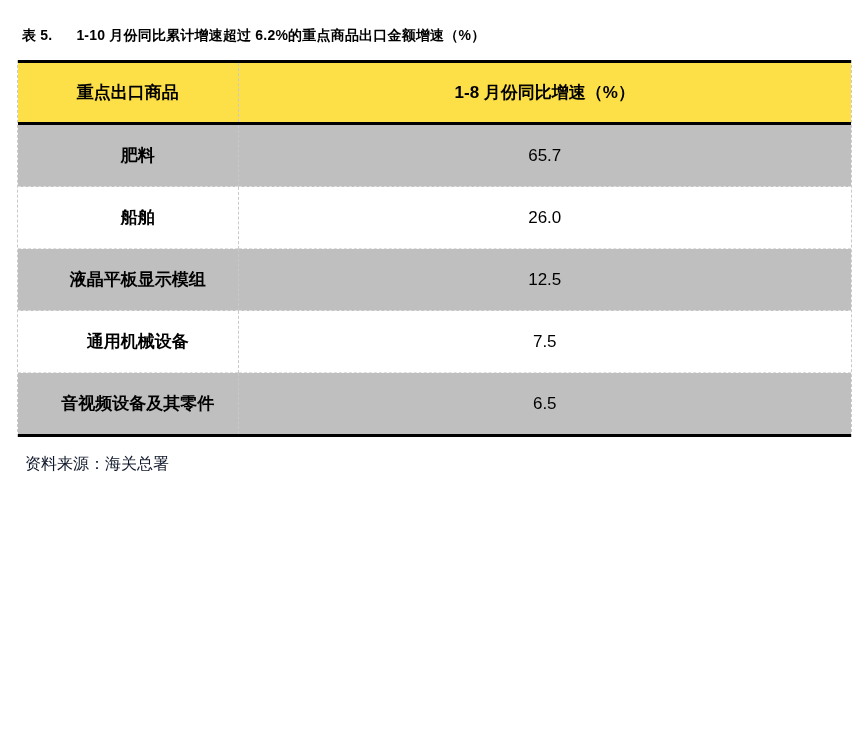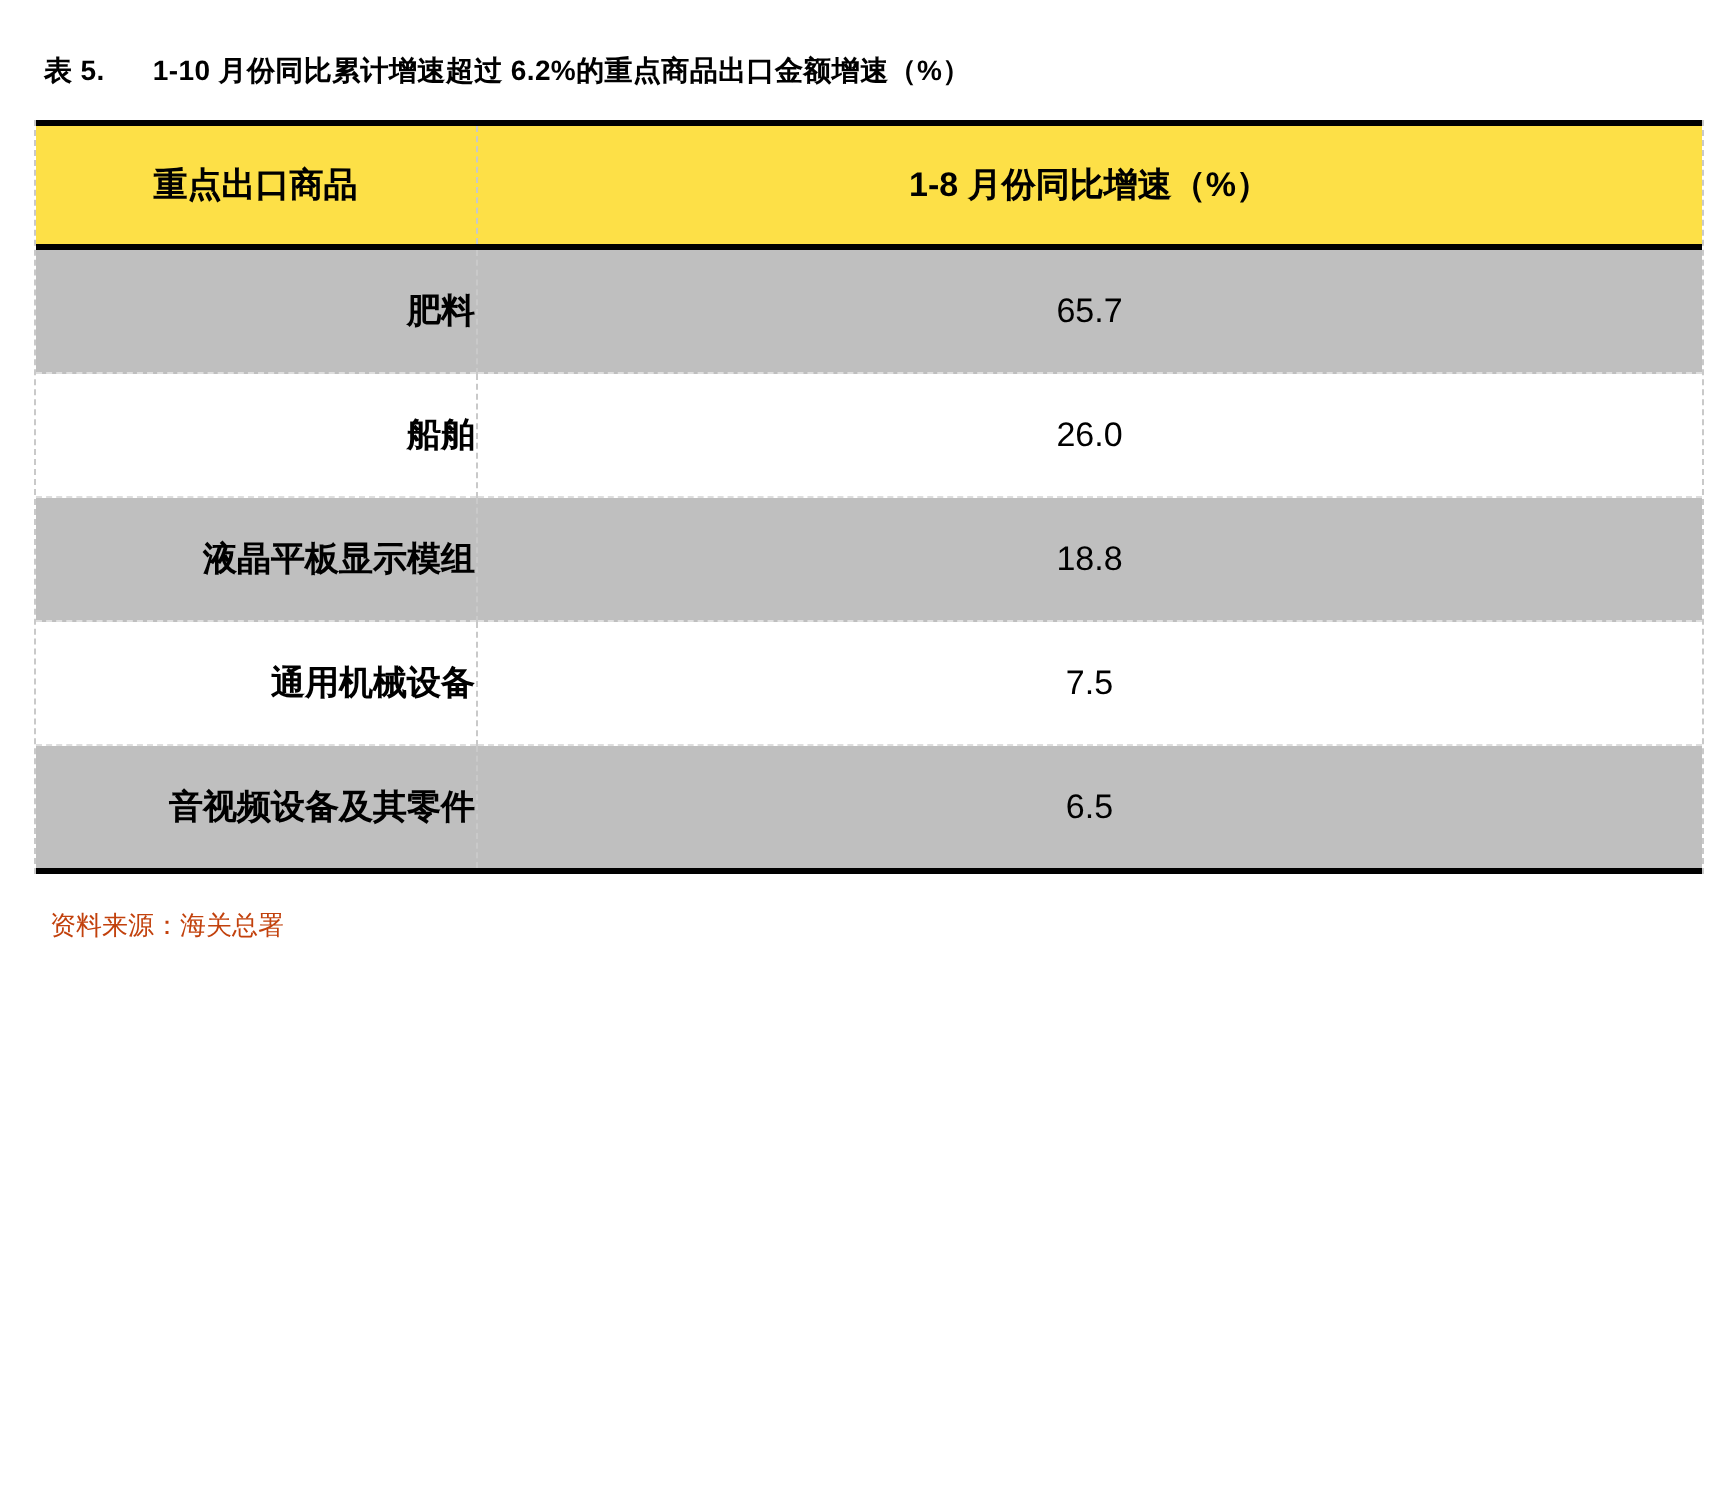--- a/index.html
+++ b/index.html
@@ -56,37 +56,37 @@
     border-right: 1px dashed #c9c9c9;
   }
   tbody td {
     height: 61px;
     font-size: 17px;
     vertical-align: middle;
     padding: 0;
   }
   tbody td:first-child {
     font-weight: 700;
-    text-align: right;
+    text-align: center;
     padding-left: 20px;
     border-right: 1px dashed #c9c9c9;
   }
   tbody td:last-child {
     text-align: center;
     font-weight: 400;
   }
   tbody tr:nth-child(odd) { background: #bfbfbf; }
   tbody tr:nth-child(even) { background: #ffffff; }
   tbody tr + tr td { border-top: 1px dashed #dedede; }
   tbody tr:last-child td { border-bottom: 3px solid #000000; }
   .source-note {
     margin: 17px 0 0 25px;
-    font-size: 13px;
+    font-size: 16px;
     font-weight: 400;
-    color: #c2410c;
+    color: #0f172a;
     white-space: nowrap;
   }
 </style>
 </head>
 <body>
 
 <div class="page">
 
   <div class="doc-title">
     <span class="title-prefix">表 5.</span><span>1-10 月份同比累计增速超过 6.2%的重点商品出口金额增速（%）</span>
@@ -108,21 +108,21 @@
           <tr>
             <td>肥料</td>
             <td>65.7</td>
           </tr>
           <tr>
             <td>船舶</td>
             <td>26.0</td>
           </tr>
           <tr>
             <td>液晶平板显示模组</td>
-            <td>18.8</td>
+            <td>12.5</td>
           </tr>
           <tr>
             <td>通用机械设备</td>
             <td>7.5</td>
           </tr>
           <tr>
             <td>音视频设备及其零件</td>
             <td>6.5</td>
           </tr>
         </tbody>

